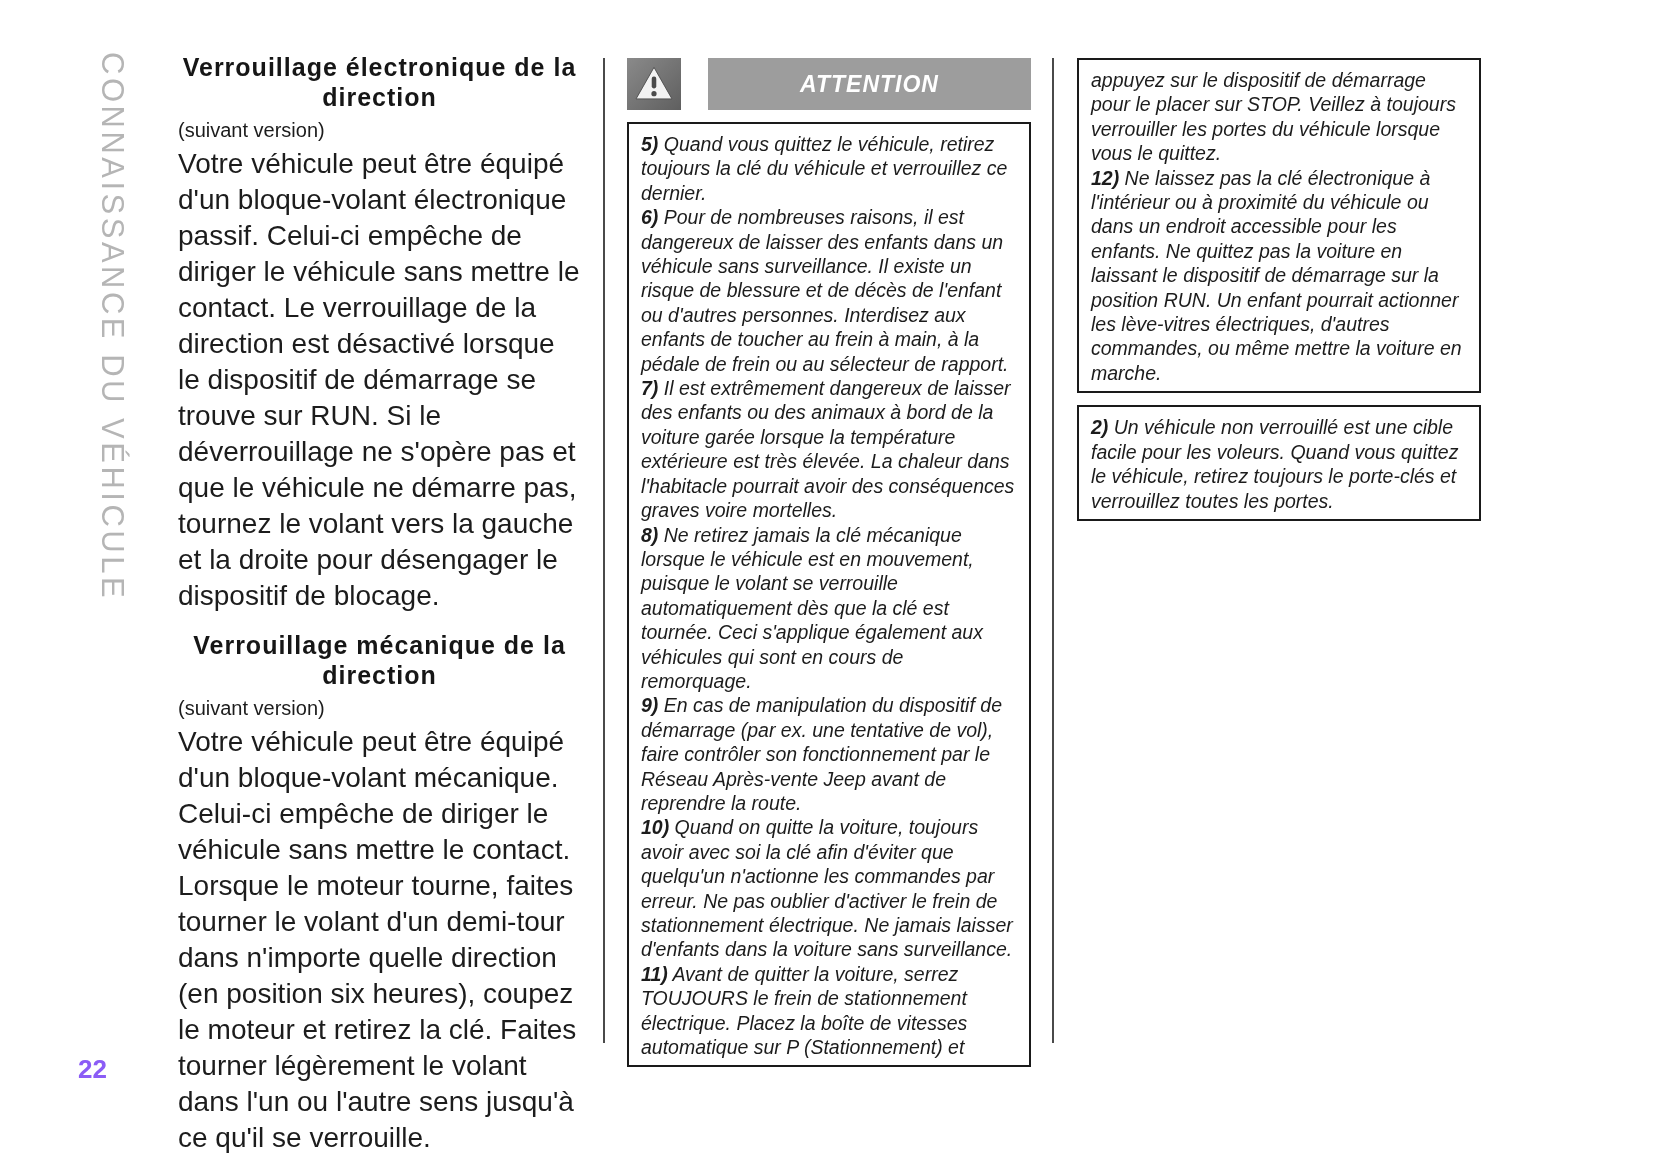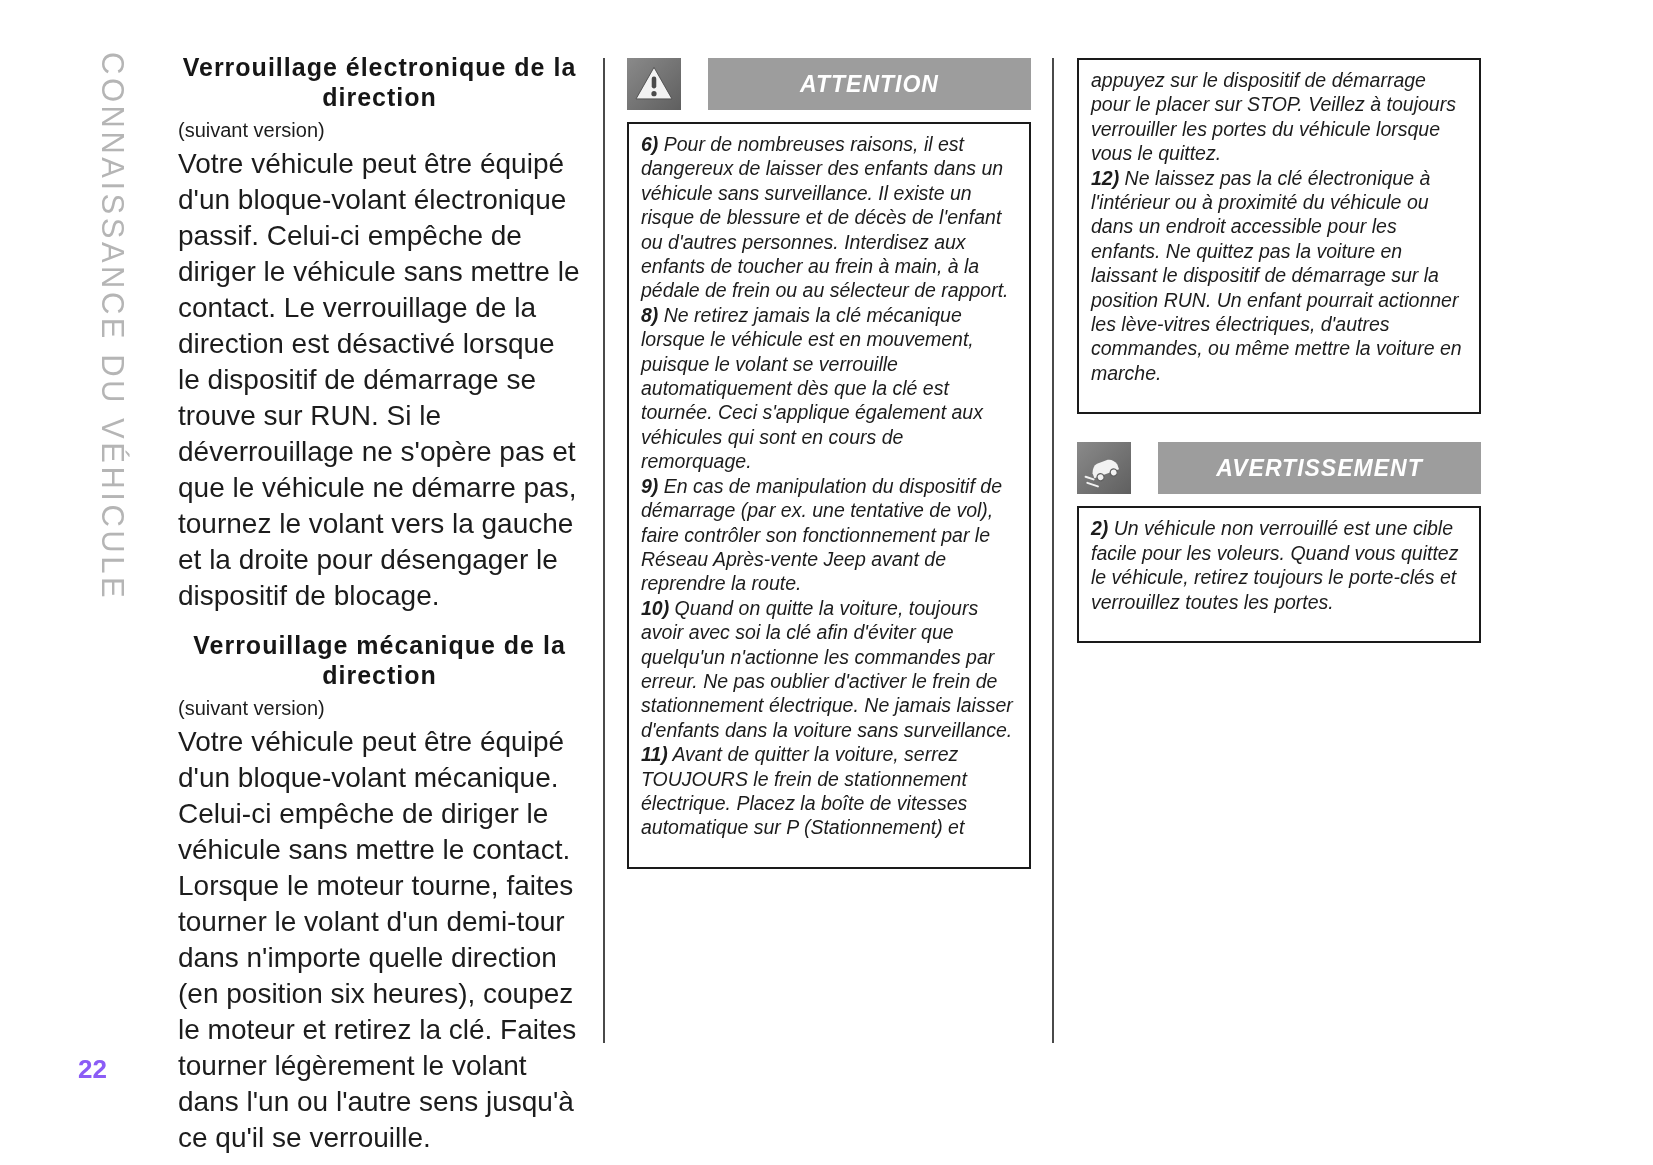--- a/index.html
+++ b/index.html
@@ -45,21 +45,21 @@
   .warn-header .header-bar {
     flex:1; background:#9d9d9d; color:#ffffff;
     font-weight:bold; font-style:italic; font-size:23px; letter-spacing:1px;
     display:flex; align-items:center; justify-content:center;
   }
   .icon-box svg { width:42px; height:42px; display:block; }
 
   
   .warn-box {
     border:2px solid #1a1a1a; background:#ffffff;
-    margin-top:12px; padding:8px 12px 27px 12px;
+    margin-top:12px; padding:8px 12px 6px 12px;
     font-style:italic; font-size:19.5px; line-height:24.4px; color:#1c1c1c;
   }
   .warn-box p { margin:0; }
   .warn-box .num { font-weight:bold; }
   .col3 .warn-box.first { margin-top:6px; }
   .col3 .warn-header.avert { margin-top:28px; }
 </style>
 </head>
 <body>
 
@@ -87,49 +87,38 @@
       <div class="icon-box">
         <svg viewBox="0 0 48 48" aria-hidden="true">
           <path d="M24 5 L44.5 41 L3.5 41 Z" fill="#f2f2f2" stroke="#4a4a4a" stroke-width="1"></path>
           <rect x="21.4" y="15.5" width="5.2" height="13.5" rx="2.4" fill="#4a4a4a"></rect>
           <circle cx="24" cy="35" r="3" fill="#4a4a4a"></circle>
         </svg>
       </div>
       <div class="header-bar">ATTENTION</div>
     </div>
     <div class="warn-box">
+      <p><b class="num">5)</b> <span>Quand vous quittez le véhicule, retirez toujours la clé du véhicule et verrouillez ce dernier.</span></p>
       <p><b class="num">6)</b> <span>Pour de nombreuses raisons, il est dangereux de laisser des enfants dans un véhicule sans surveillance. Il existe un risque de blessure et de décès de l'enfant ou d'autres personnes. Interdisez aux enfants de toucher au frein à main, à la pédale de frein ou au sélecteur de rapport.</span></p>
+      <p><b class="num">7)</b> <span>Il est extrêmement dangereux de laisser des enfants ou des animaux à bord de la voiture garée lorsque la température extérieure est très élevée. La chaleur dans l'habitacle pourrait avoir des conséquences graves voire mortelles.</span></p>
       <p><b class="num">8)</b> <span>Ne retirez jamais la clé mécanique lorsque le véhicule est en mouvement, puisque le volant se verrouille automatiquement dès que la clé est tournée. Ceci s'applique également aux véhicules qui sont en cours de remorquage.</span></p>
       <p><b class="num">9)</b> <span>En cas de manipulation du dispositif de démarrage (par ex. une tentative de vol), faire contrôler son fonctionnement par le Réseau Après-vente Jeep avant de reprendre la route.</span></p>
       <p><b class="num">10)</b> <span>Quand on quitte la voiture, toujours avoir avec soi la clé afin d'éviter que quelqu'un n'actionne les commandes par erreur. Ne pas oublier d'activer le frein de stationnement électrique. Ne jamais laisser d'enfants dans la voiture sans surveillance.</span></p>
       <p><b class="num">11)</b> <span>Avant de quitter la voiture, serrez TOUJOURS le frein de stationnement électrique. Placez la boîte de vitesses automatique sur P (Stationnement) et</span></p>
     </div>
   </div>
 
   <div class="vline vline2"></div>
 
   <div class="col col3">
     <div class="warn-box first">
       <p>appuyez sur le dispositif de démarrage pour le placer sur STOP. Veillez à toujours verrouiller les portes du véhicule lorsque vous le quittez.</p>
       <p><b class="num">12)</b> <span>Ne laissez pas la clé électronique à l'intérieur ou à proximité du véhicule ou dans un endroit accessible pour les enfants. Ne quittez pas la voiture en laissant le dispositif de démarrage sur la position RUN. Un enfant pourrait actionner les lève-vitres électriques, d'autres commandes, ou même mettre la voiture en marche.</span></p>
     </div>
 
-    <div class="warn-header avert">
-      <div class="icon-box">
-        <svg viewBox="0 0 48 48" aria-hidden="true">
-          <g transform="rotate(-20 24 22)">
-            <path d="M9 25 q2.5 -7.5 8.5 -8.5 l13 0 q6 1 8.5 8.5 l0 6 l-30 0 z" fill="#f2f2f2"></path>
-            <circle cx="16" cy="32.5" r="4" fill="#f2f2f2" stroke="#5f5f5f" stroke-width="1.5"></circle>
-            <circle cx="32" cy="32.5" r="4" fill="#f2f2f2" stroke="#5f5f5f" stroke-width="1.5"></circle>
-          </g>
-          <path d="M5 41 l12 4 M3 34 l9 3" stroke="#f2f2f2" stroke-width="2.4" stroke-linecap="round"></path>
-        </svg>
-      </div>
-      <div class="header-bar">AVERTISSEMENT</div>
-    </div>
 
     <div class="warn-box">
       <p><b class="num">2)</b> <span>Un véhicule non verrouillé est une cible facile pour les voleurs. Quand vous quittez le véhicule, retirez toujours le porte-clés et verrouillez toutes les portes.</span></p>
     </div>
   </div>
 
   <div class="page-number">22</div>
 
 </div>
 

